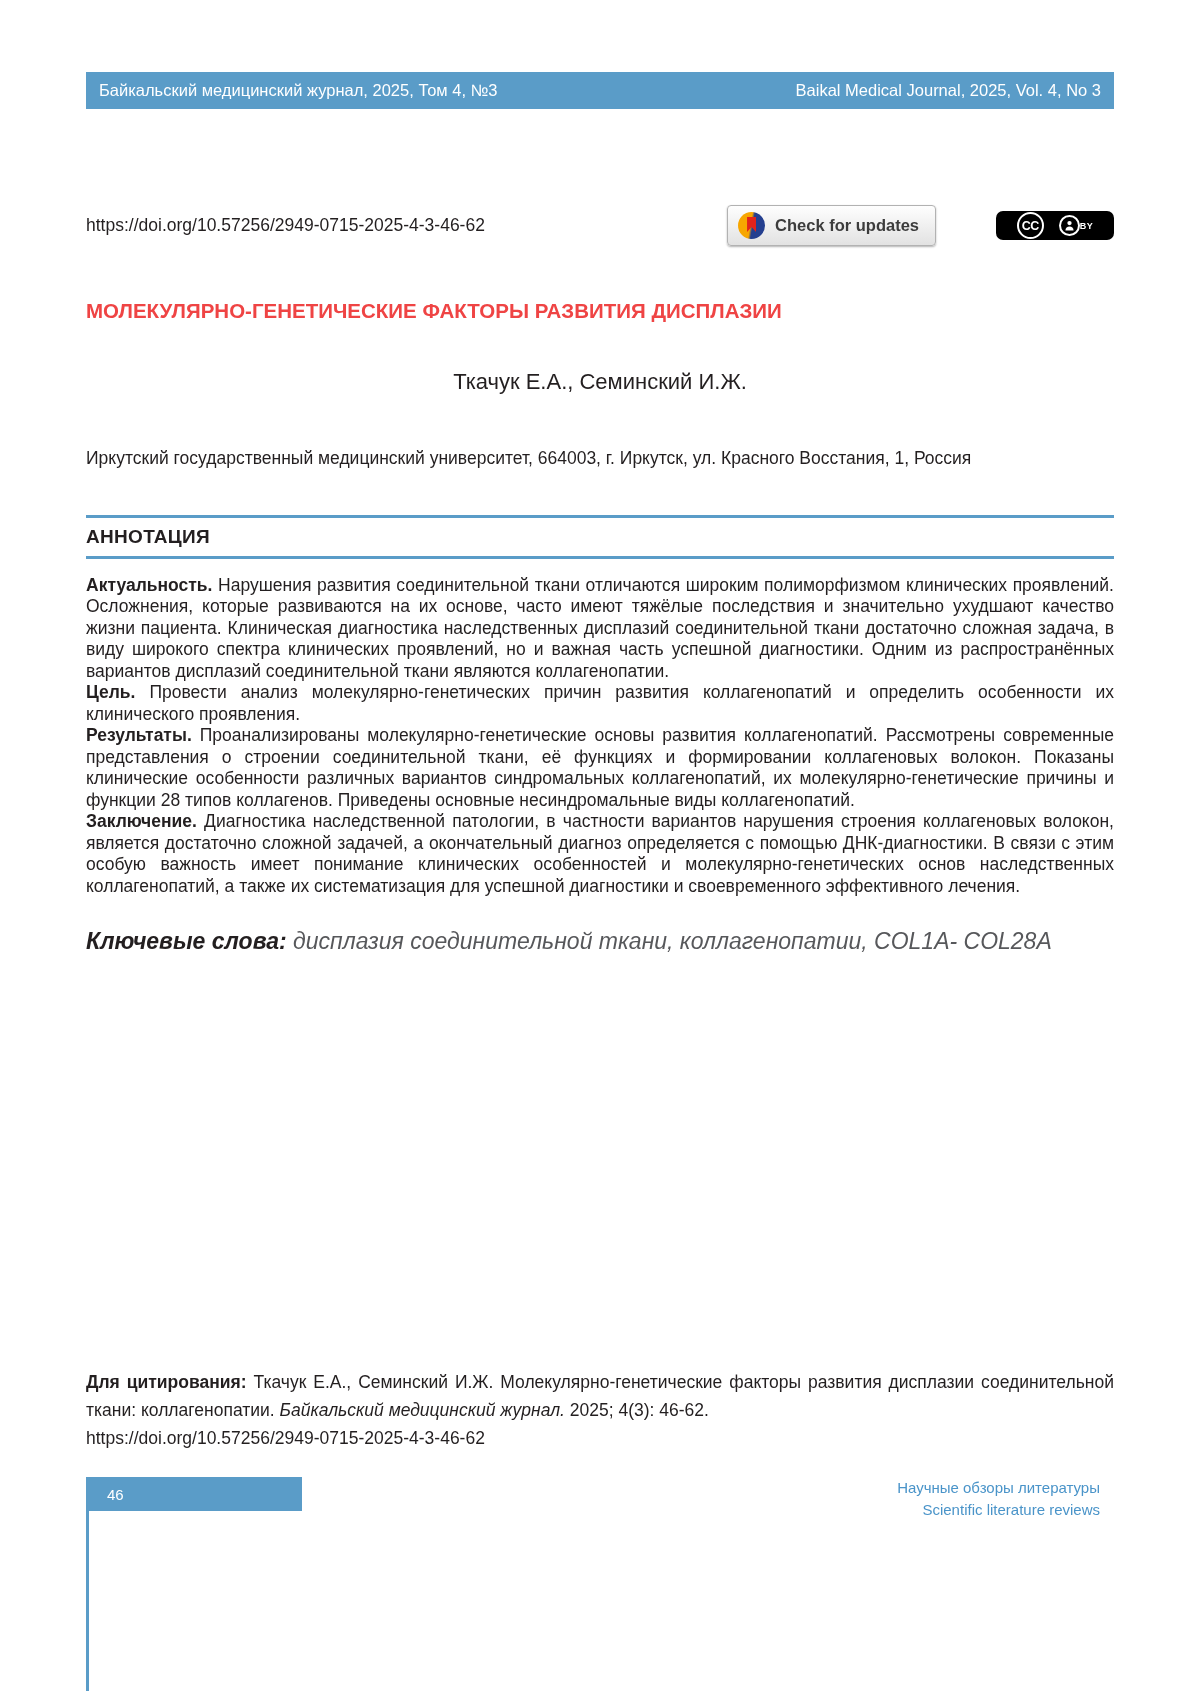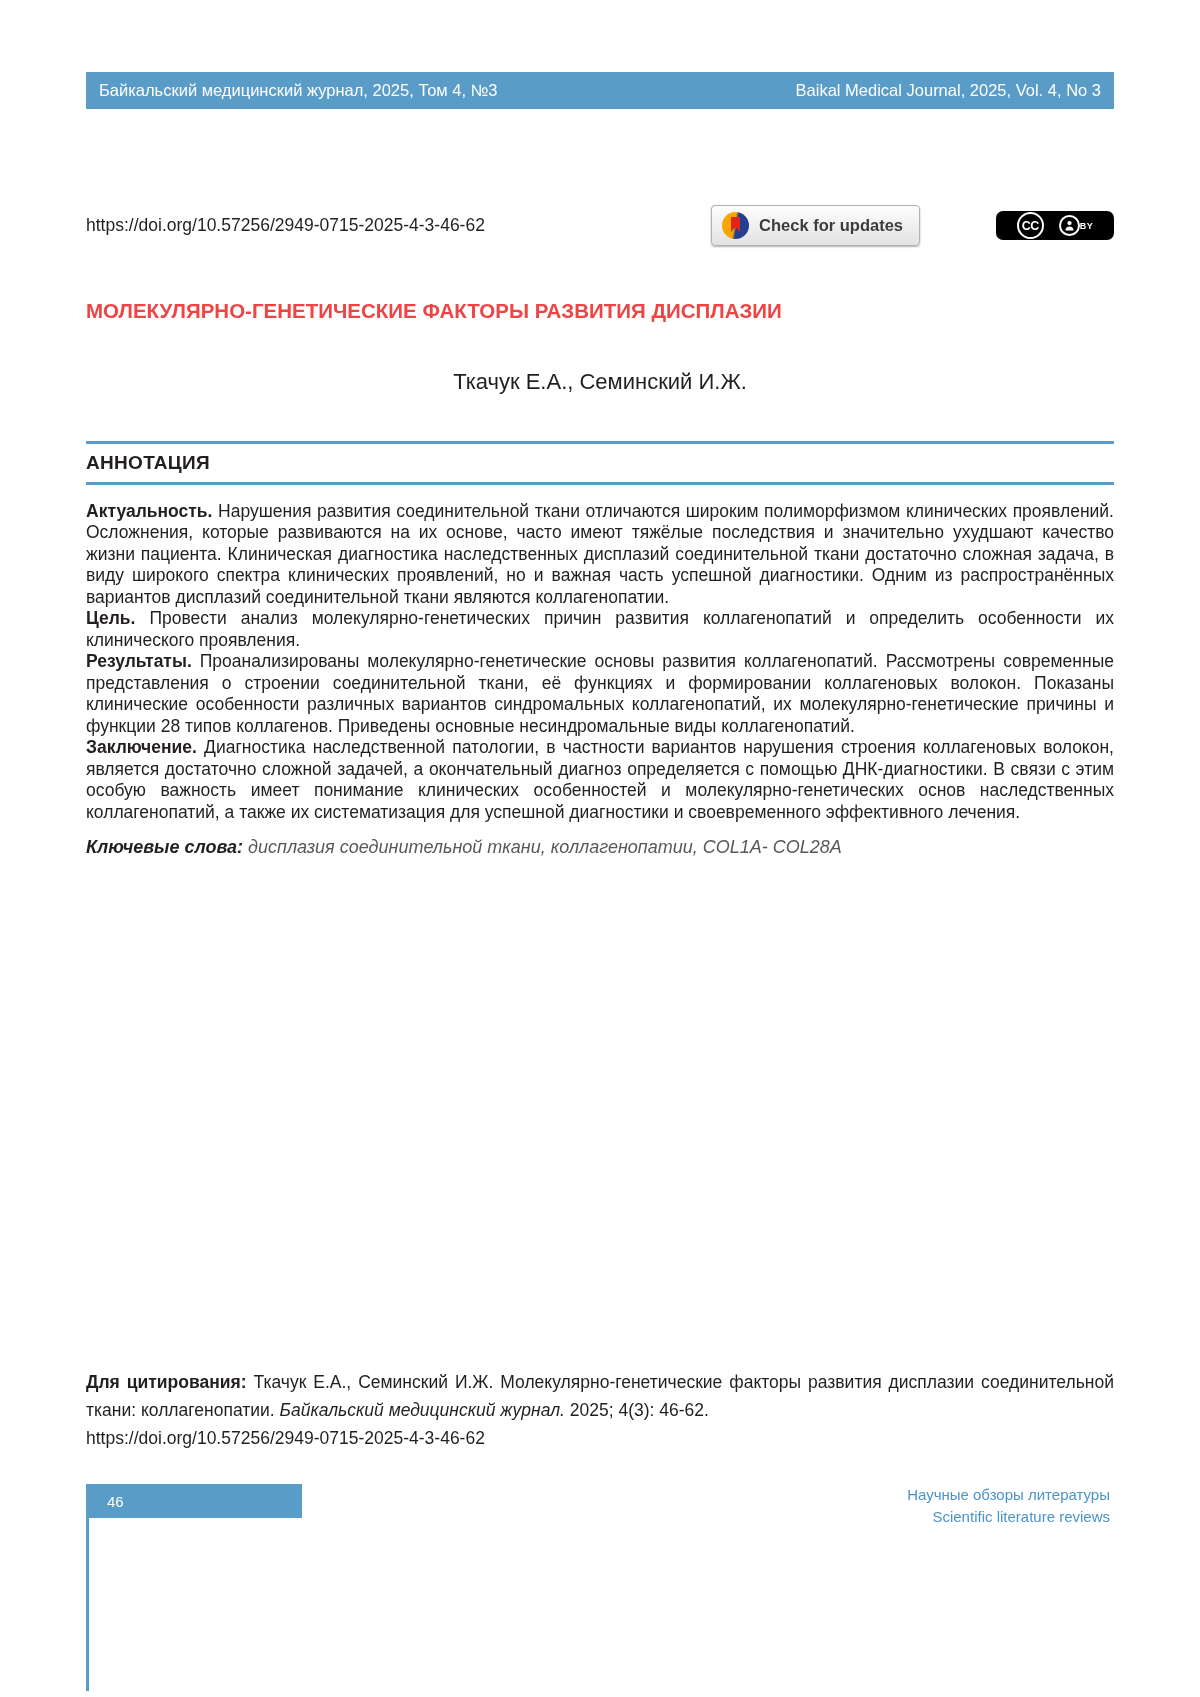--- a/index.html
+++ b/index.html
@@ -6,21 +6,21 @@
   html,body { background:#ffffff; }
   body { font-family:"Liberation Sans", sans-serif; color:#231f20; }
   .page { position:relative; width:1200px; height:1697px; margin:0 auto; background:#fff; padding:0 86px; overflow:hidden; }
 
   
   .topbar { margin-top:72px; height:37px; background:#5a9cc8; display:flex; justify-content:space-between; align-items:center; padding:12px 13px; color:#ffffff; font-size:16.5px; }
 
   
   .doi-row { margin-top:96px; display:flex; justify-content:space-between; align-items:center; }
   .doi-link { font-size:17.5px; color:#231f20; text-decoration:none; }
-  .badges { display:flex; align-items:center; gap:76px; }
+  .badges { display:flex; align-items:center; gap:60px; }
   .check-btn { display:flex; align-items:center; gap:10px; padding:6px 16px 6px 10px; border:1px solid #b2b2b2; border-radius:4px; background:linear-gradient(#fefefe,#e2e2e2); box-shadow:0 1px 2px rgba(0,0,0,.3); text-decoration:none; color:#3c3c3c; font-size:16.5px; font-weight:600; }
   .crossmark { width:27px; height:27px; border-radius:50%; background:linear-gradient(100deg,#f7a600 46%, #243f8f 54%); position:relative; flex:none; }
   .crossmark .bookmark { position:absolute; left:9px; top:5px; width:9px; height:15px; background:#e2231a; clip-path:polygon(0 0,100% 0,100% 100%,50% 66%,0 100%); }
   .cc-badge { width:118px; height:29px; background:#000; border-radius:7px; display:flex; align-items:center; justify-content:center; gap:15px; text-decoration:none; }
   .cc-circle { width:27px; height:27px; border:2.5px solid #fff; border-radius:50%; color:#fff; font-weight:bold; font-size:12.5px; display:flex; align-items:center; justify-content:center; letter-spacing:-0.5px; }
   .by-col { display:flex; align-items:center; }
   .person-circle { width:21px; height:21px; border:2px solid #fff; border-radius:50%; display:flex; align-items:center; justify-content:center; overflow:hidden; }
   .by-text { color:#fff; font-size:9px; font-weight:bold; letter-spacing:.5px; margin-top:1px; }
 
   
@@ -29,32 +29,32 @@
   .authors { margin-top:42px; text-align:center; font-size:22px; font-weight:normal; }
   .affiliation { margin-top:53px; font-size:17.5px; }
 
   
   .rule { height:3px; background:#5a9cc8; }
   .rule-top { margin-top:46px; }
   .abstract-head { margin:8px 0; font-size:19px; font-weight:bold; letter-spacing:.3px; }
   .abstract-body { margin-top:16px; font-size:17.5px; line-height:21.5px; text-align:justify; hyphens:auto; }
   .abstract-body p { margin:0; }
   .abstract-body b { font-weight:bold; }
-  .keywords { margin-top:14px; font-size:18px; }
+  .keywords { margin-top:31px; font-size:23px; }
   .kw-label { font-weight:bold; font-style:italic; color:#231f20; }
   .kw-text { font-style:italic; color:#57585b; }
 
   
   .citation { position:absolute; left:86px; right:86px; top:1368px; font-size:17.5px; line-height:28px; text-align:justify; hyphens:auto; }
   .citation b { font-weight:bold; }
   .citation i { font-style:italic; }
   .doi-line { display:block; text-decoration:none; color:#231f20; text-align:left; }
 
   
-  .footer { position:absolute; left:86px; right:90px; top:1477px; display:flex; justify-content:space-between; align-items:flex-start;margin-top:7px; }
+  .footer { position:absolute; left:86px; right:100px; top:1477px; display:flex; justify-content:space-between; align-items:flex-start; }
   .page-box { width:216px; height:34px; background:#5a9cc8; color:#fff; font-size:15px; display:flex; align-items:center; padding-left:21px; }
   .footer-right { text-align:right; color:#4a94c9; font-size:15px; line-height:22px; }
   .left-rule { position:absolute; left:86px; top:1511px; bottom:6px; width:3px; background:#5a9cc8; }
 </style>
 </head>
 <body>
 
 <div class="page">
 
   <div class="topbar">
@@ -83,20 +83,21 @@
           <span class="by-text">BY</span>
         </span>
       </a>
     </div>
   </div>
 
   <h1 class="title">
     <span>МОЛЕКУЛЯРНО-ГЕНЕТИЧЕСКИЕ ФАКТОРЫ РАЗВИТИЯ ДИСПЛАЗИИ</span>
   </h1>
   <div class="authors">Ткачук Е.А., Семинский И.Ж.</div>
+  <div class="affiliation">Иркутский государственный медицинский университет, 664003, г. Иркутск, ул. Красного Восстания, 1, Россия</div>
 
   <div class="rule rule-top"></div>
   <h2 class="abstract-head">АННОТАЦИЯ</h2>
   <div class="rule"></div>
 
   <div class="abstract-body">
     <p><b>Актуальность.</b> <span>Нарушения развития соединительной ткани отличаются широким полиморфизмом клинических проявлений. Осложнения, которые развиваются на их основе, часто имеют тяжёлые последствия и значительно ухудшают качество жизни пациента. Клиническая диагностика наследственных дисплазий соединительной ткани достаточно сложная задача, в виду широкого спектра клинических проявлений, но и важная часть успешной диагностики. Одним из распространённых вариантов дисплазий соединительной ткани являются коллагенопатии.</span></p>
     <p><b>Цель.</b> <span>Провести анализ молекулярно-генетических причин развития коллагенопатий и определить особенности их клинического проявления.</span></p>
     <p><b>Результаты.</b> <span>Проанализированы молекулярно-генетические основы развития коллагенопатий. Рассмотрены современные представления о строении соединительной ткани, её функциях и формировании коллагеновых волокон. Показаны клинические особенности различных вариантов синдромальных коллагенопатий, их молекулярно-генетические причины и функции 28 типов коллагенов. Приведены основные несиндромальные виды коллагенопатий.</span></p>
     <p><b>Заключение.</b> <span>Диагностика наследственной патологии, в частности вариантов нарушения строения коллагеновых волокон, является достаточно сложной задачей, а окончательный диагноз определяется с помощью ДНК-диагностики. В связи с этим особую важность имеет понимание клинических особенностей и молекулярно-генетических основ наследственных коллагенопатий, а также их систематизация для успешной диагностики и своевременного эффективного лечения.</span></p>

